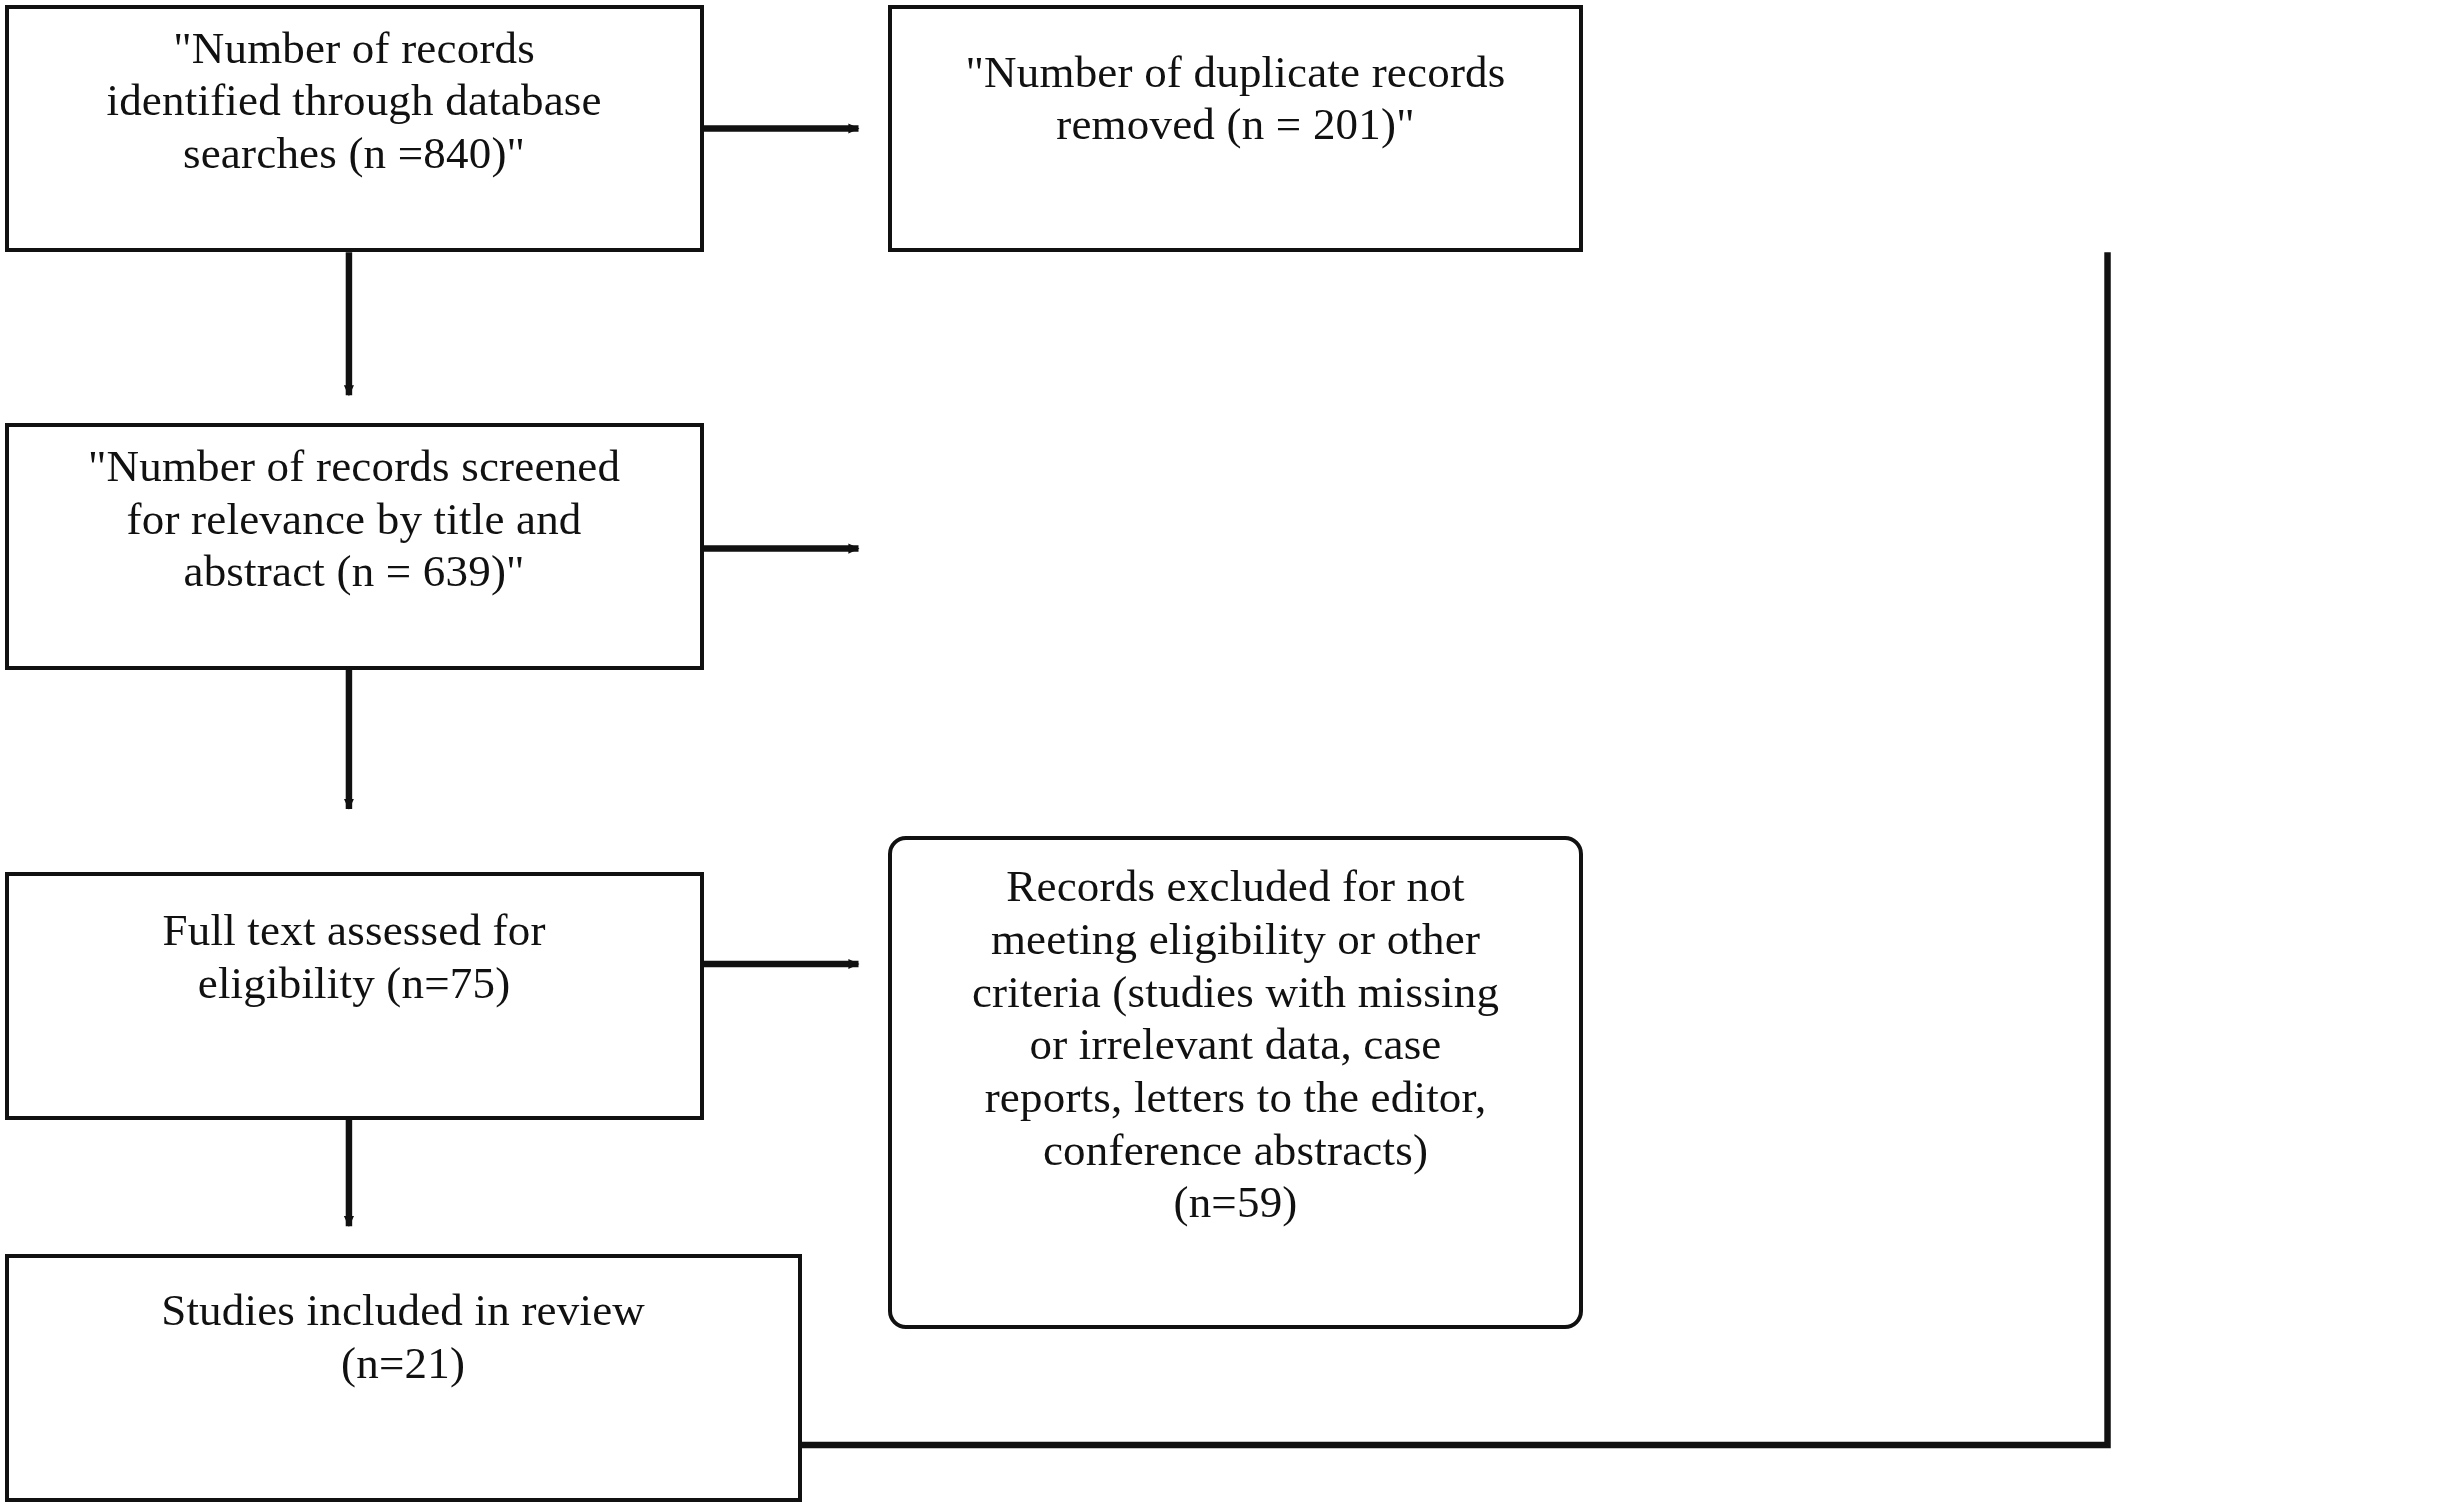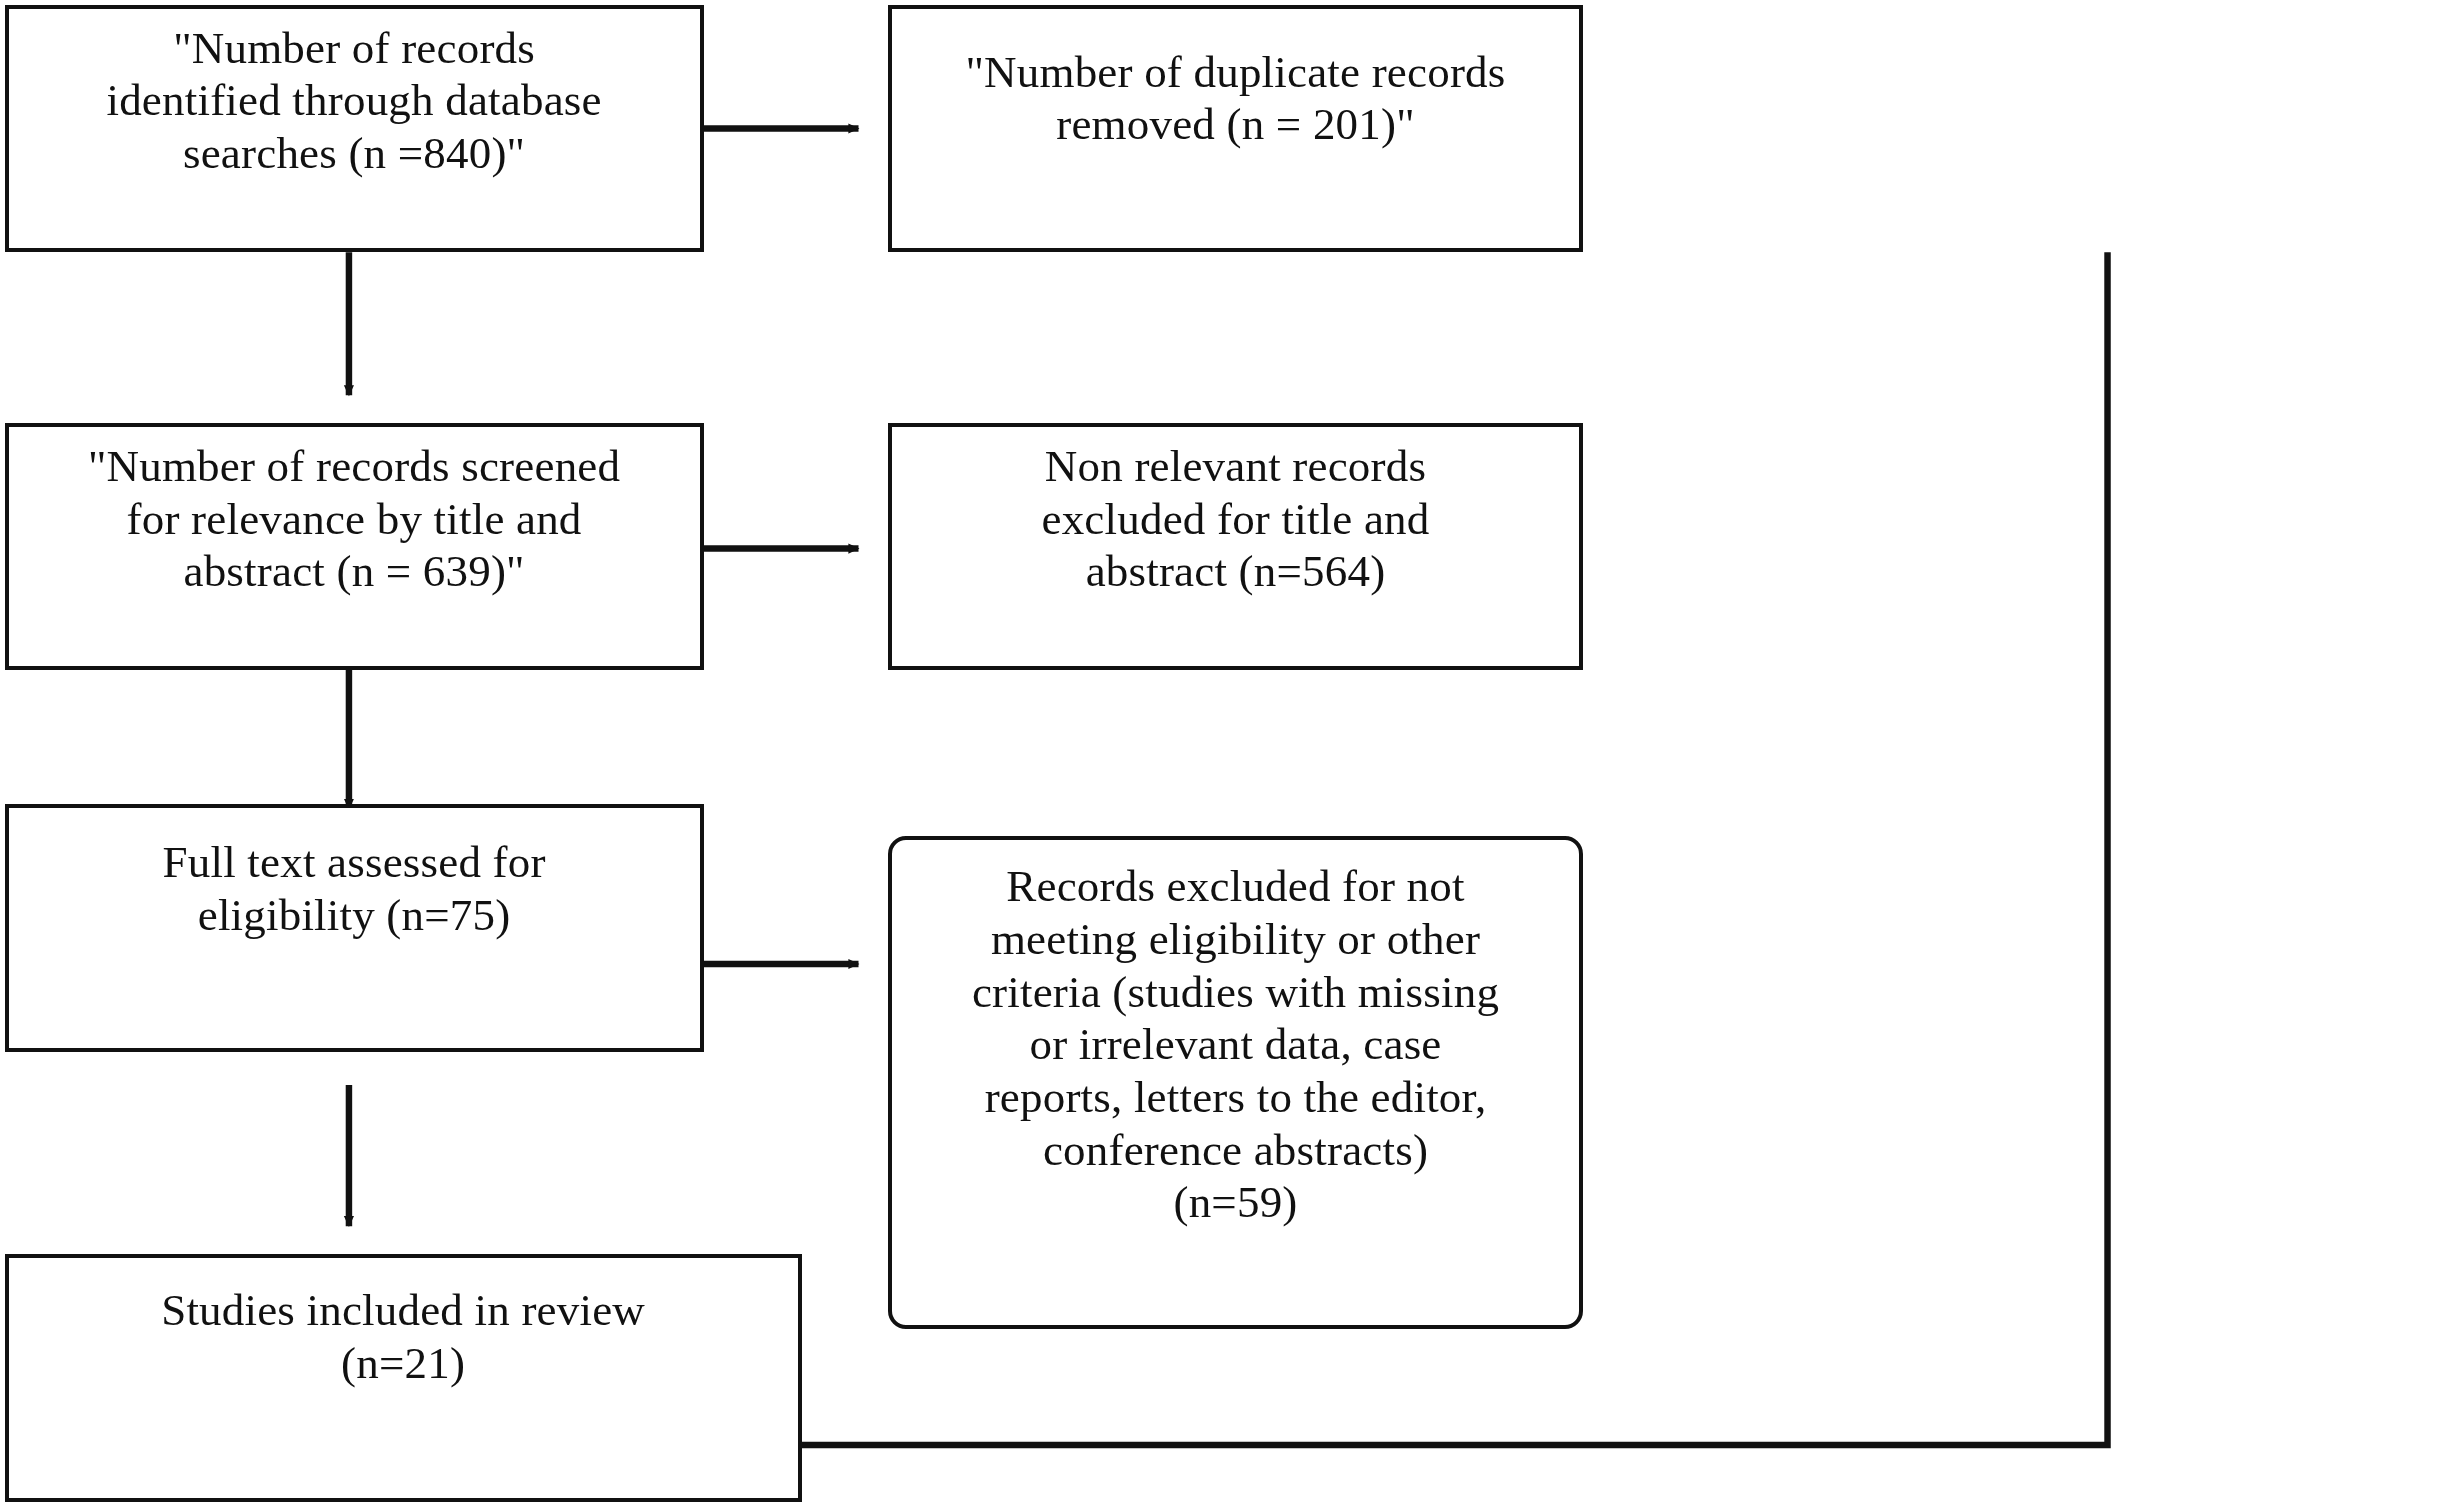--- a/index.html
+++ b/index.html
@@ -102,27 +102,22 @@
 removed (n = 201)"</span>
   </div>
 
 
   <div class="flow-box" style="left:4.6px; top:423px; width:699px; height:247px;">
     <span class="box-text">"Number of records screened
 for relevance by title and
 abstract (n = 639)"</span>
   </div>
 
-  <div class="flow-box" style="left:888px; top:423px; width:695px; height:247px;">
-    <span class="box-text">Non relevant records
-excluded for title and
-abstract (n=564)</span>
-  </div>
 
-  <div class="flow-box" style="left:4.6px; top:804px; width:699px; height:248px; padding-top:28px;">
+  <div class="flow-box" style="left:4.6px; top:872px; width:699px; height:248px; padding-top:28px;">
     <span class="box-text">Full text assessed for
 eligibility (n=75)</span>
   </div>
 
   <div class="flow-box" style="left:888px; top:836px; width:695px; height:493px; padding-top:20.3px;border-radius:18px;">
     <span class="box-text">Records excluded for not
 meeting eligibility or other
 criteria (studies with missing
 or irrelevant data, case
 reports, letters to the editor,

